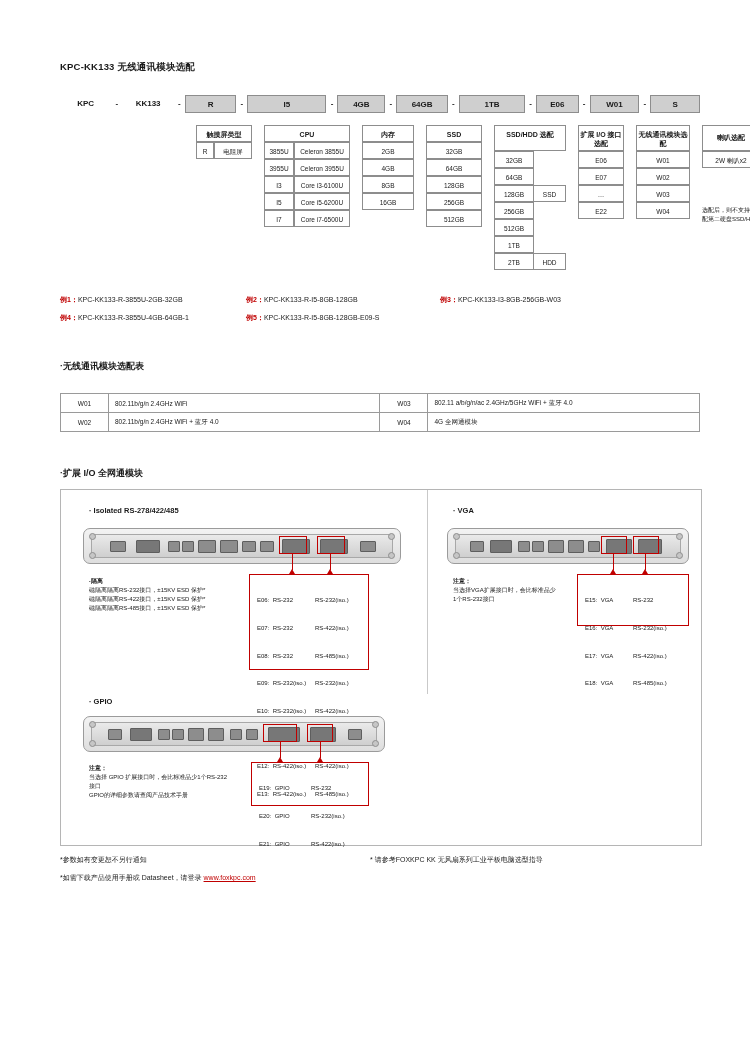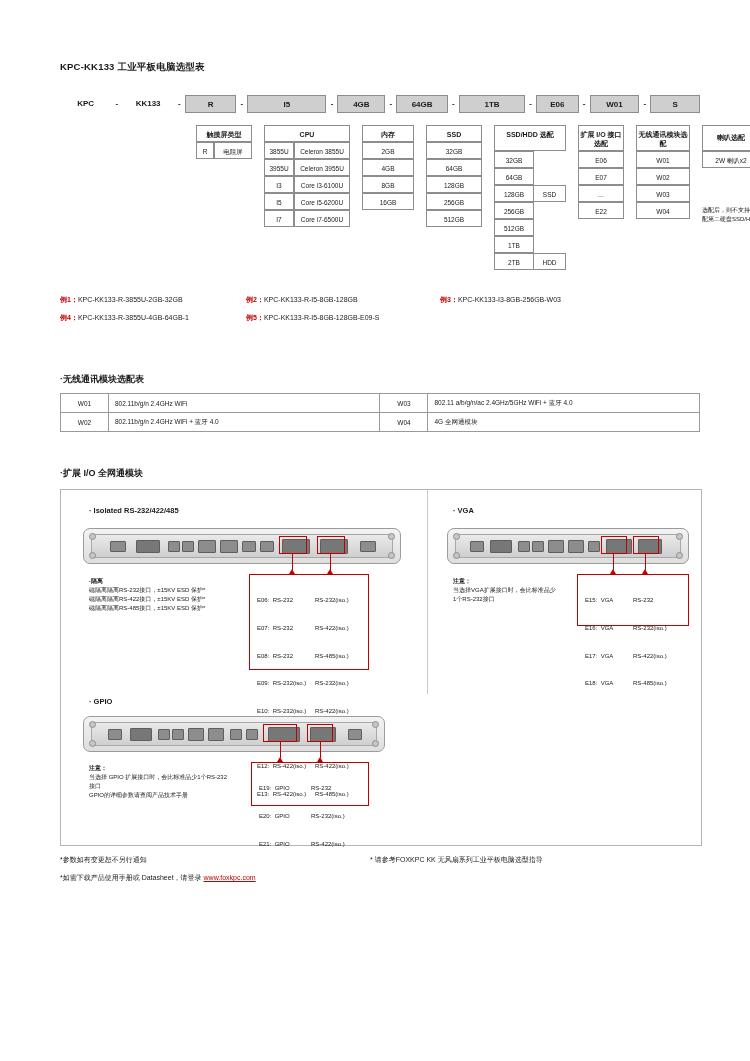--- a/index.html
+++ b/index.html
@@ -63,21 +63,21 @@
   .rmark{position:absolute;border:1px solid #c00000;box-sizing:border-box;}
   
   .foot{position:absolute;font-size:7px;}
   .link{color:#c00000;text-decoration:underline;}
 </style>
 </head>
 <body>
 
 <div class="page">
 
-  <div class="title">KPC-KK133 工业平板电脑选型表</div>
+  <div class="title">KPC-KK133 无线通讯模块选配</div>
 
   <div class="sel">
 
     <div class="sel-row">
       <div class="code-kpc">KPC</div>
       <div class="dash">-</div>
       <div class="code-kpc">KK133</div>
       <div class="dash">-</div>
       <div class="codecell">R</div>
       <div class="dash">-</div>
@@ -201,21 +201,21 @@
   </div>
 
   <div class="examples">
     <div class="ex" style="left:0;top:0;"><b>例1：</b><span>KPC-KK133-R-3855U-2GB-32GB</span></div>
     <div class="ex" style="left:186px;top:0;"><b>例2：</b><span>KPC-KK133-R-I5-8GB-128GB</span></div>
     <div class="ex" style="left:380px;top:0;"><b>例3：</b><span>KPC-KK133-I3-8GB-256GB-W03</span></div>
     <div class="ex" style="left:0;top:18px;"><b>例4：</b><span>KPC-KK133-R-3855U-4GB-64GB-1</span></div>
     <div class="ex" style="left:186px;top:18px;"><b>例5：</b><span>KPC-KK133-R-I5-8GB-128GB-E09-S</span></div>
   </div>
 
-  <div class="sec-h" style="left:60px;top:373px;">·无线通讯模块选配表</div>
+  <div class="sec-h" style="left:60px;top:360px;">·无线通讯模块选配表</div>
   <table class="wt">
     <tbody>
         <tr>
       <td class="k">W01</td>
       <td class="v">802.11b/g/n   2.4GHz WiFi</td>
       <td class="k">W03</td>
       <td class="v">802.11 a/b/g/n/ac  2.4GHz/5GHz WiFi + 蓝牙 4.0</td>
     </tr>
     <tr>
       <td class="k">W02</td>
@@ -224,21 +224,21 @@
       <td class="v">4G 全网通模块</td>
     </tr>
   </tbody>
     </table>
 
   <div class="sec-h" style="left:60px;top:467px;">·扩展 I/O 全网通模块</div>
 
   <div class="io-panel">
     <div class="io-div"></div>
 
-    <div class="io-t" style="left:28px;top:16px;">· Isolated RS-232/422/485</div>
+    <div class="io-t" style="left:28px;top:16px;">· Isolated RS-278/422/485</div>
     <div class="dev" style="left:22px;top:38px;width:316px;height:34px;">
       <div class="inner"></div>
       <div class="screw" style="left:5px;top:4px;"></div>
         <div class="screw" style="left:5px;bottom:4px;"></div>
       <div class="screw" style="right:5px;top:4px;"></div>
         <div class="screw" style="right:5px;bottom:4px;"></div>
       <div class="port" style="left:26px;top:12px;width:14px;height:9px;"></div>
       <div class="port d" style="left:52px;top:11px;width:22px;height:11px;"></div>
       <div class="port" style="left:84px;top:12px;width:10px;height:9px;"></div>
       <div class="port" style="left:98px;top:12px;width:10px;height:9px;"></div>

